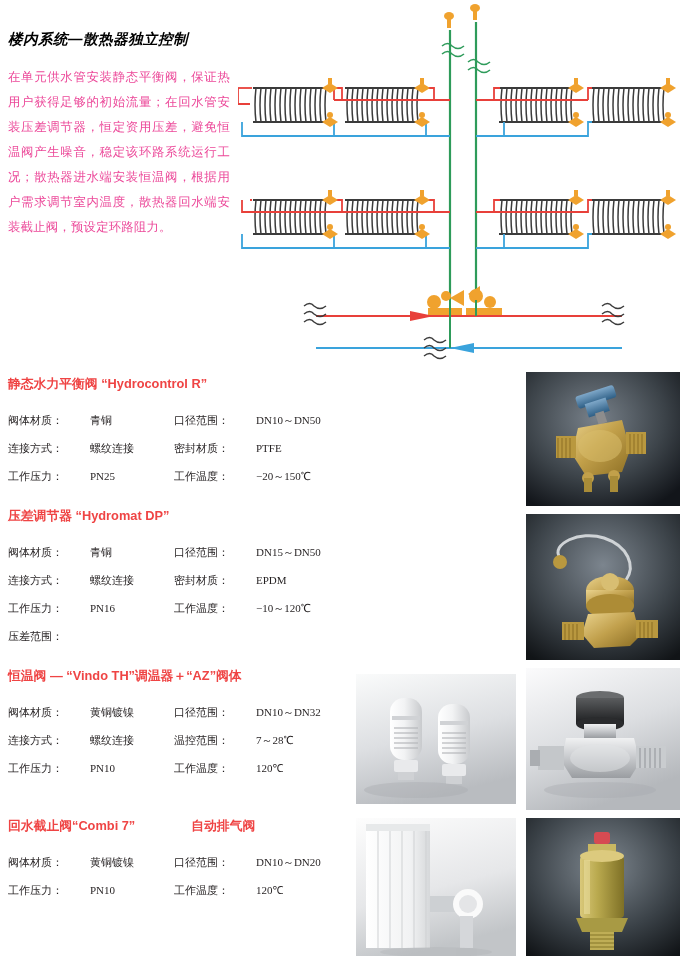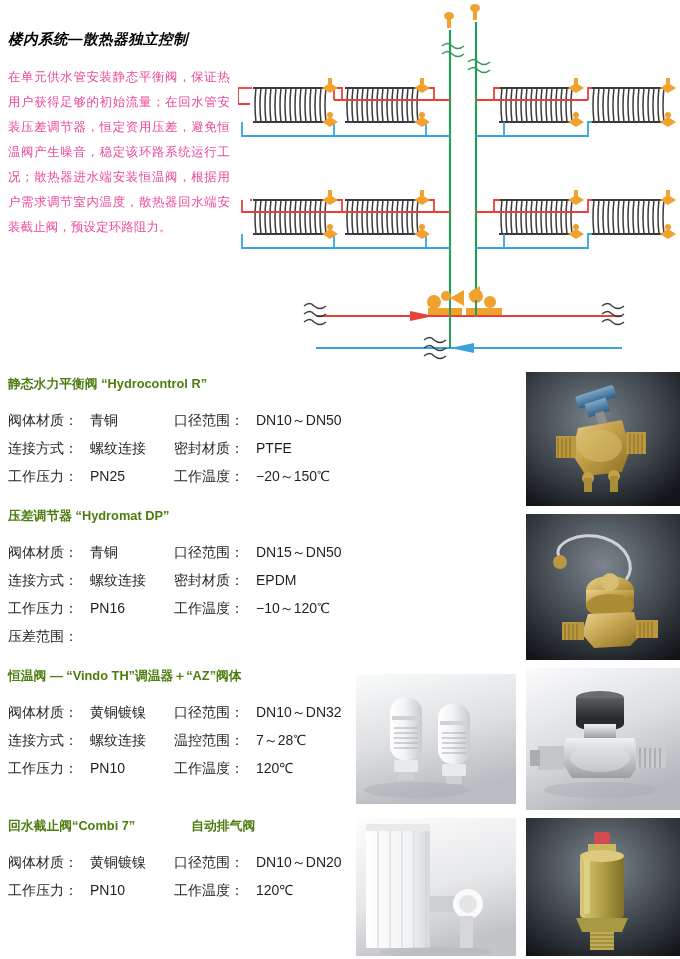--- a/index.html
+++ b/index.html
@@ -54,30 +54,31 @@
   }
 
   
   .spec-block {
     position: absolute;
     left: 8px;
   }
   .spec-title {
     font-size: 12.8px;
     font-weight: bold;
-    color: #4d7c0f;
+    color: #ef4444;
     margin-bottom: 13px;
     white-space: nowrap;
   }
   .spec-row {
     display: flex;
-    font-size: 14px;
+    font-size: 11px;
     color: #231f20;
     line-height: 28px;
     white-space: nowrap;
+    font-family: Liberation Serif, serif;
   }
   .spec-key {
     width: 82px;
     flex: 0 0 82px;
   }
   .spec-val {
     flex: 0 0 auto;
   }
   .spec-cols {
     display: flex;

